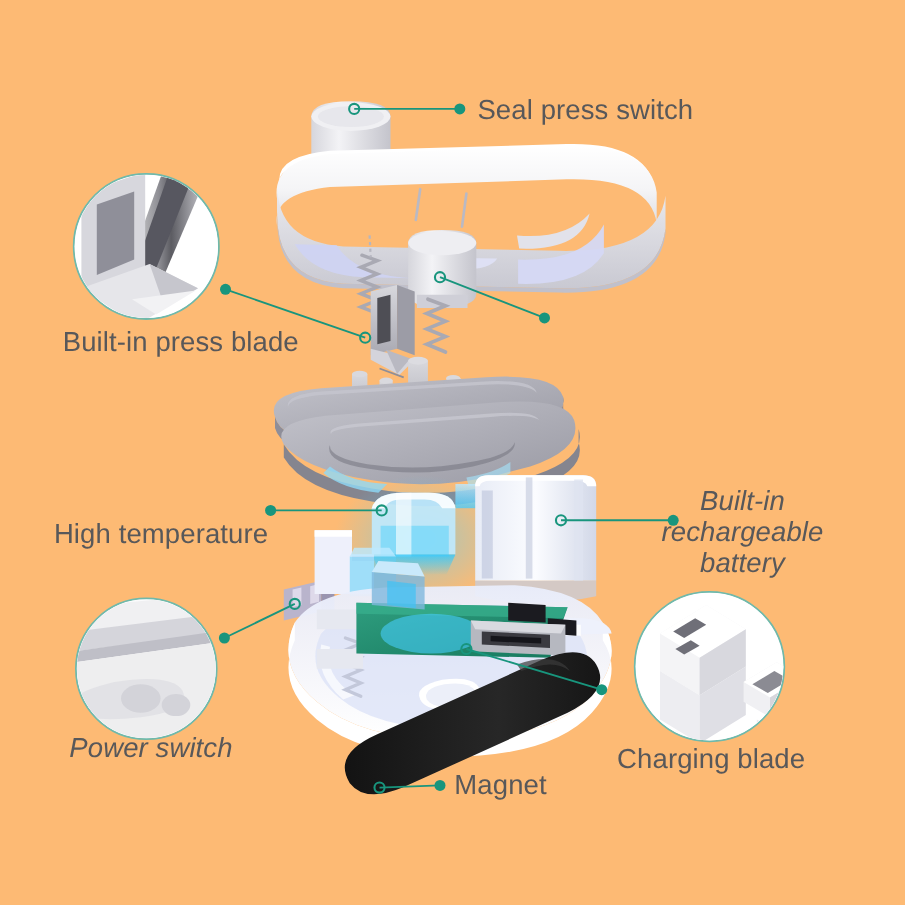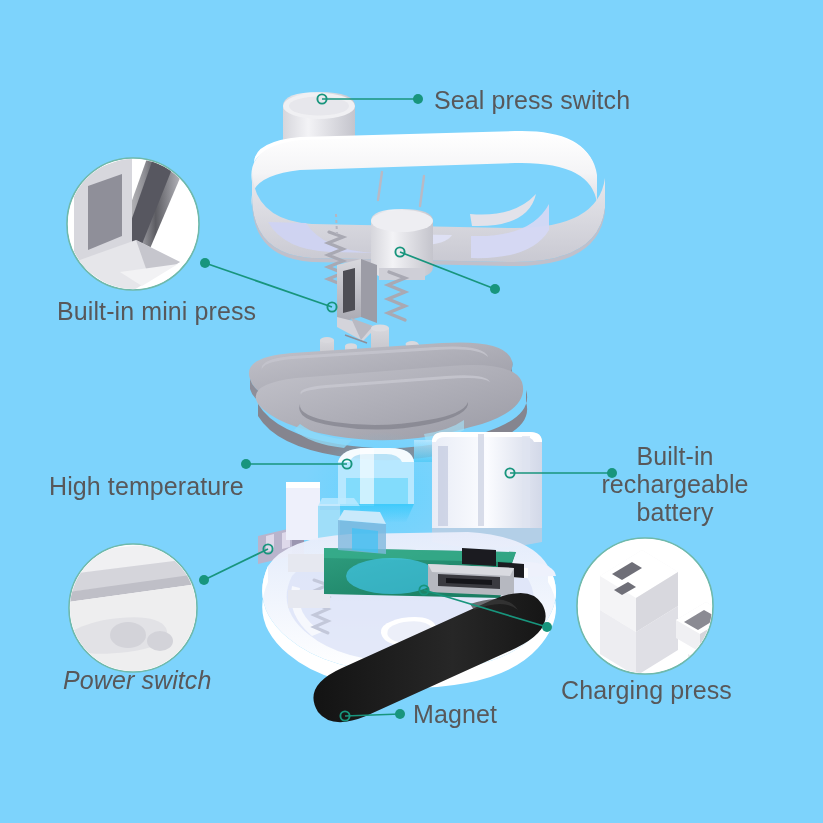--- a/index.html
+++ b/index.html
@@ -1,19 +1,19 @@
 <!DOCTYPE html>
 <html><head>
 <meta charset="utf-8">
 <title>Exploded product diagram</title>
 <style>
   html,body{margin:0;padding:0;background:#ffffff;}
   body{width:823px;height:823px;overflow:hidden;
        font-family:"Liberation Sans","DejaVu Sans",sans-serif;}
-  #stage{position:relative;width:823px;height:823px;background:#7dd3fc;}
+  #stage{position:relative;width:823px;height:823px;background:#fdba74;}
   #art{position:absolute;left:0;top:0;width:823px;height:823px;}
   .lbl{position:absolute;color:#58585a;font-size:25px;line-height:1.12;
        white-space:pre-line;letter-spacing:.1px;}
   .lbl.c{text-align:center;}
 </style>
 </head>
 <body>
 
 <div id="stage">
 
@@ -324,26 +324,26 @@
         <circle cx="345" cy="716" r="4.6" fill="none" stroke="#18957d" stroke-width="1.9"></circle>
         <line x1="547" y1="627" x2="424" y2="590" stroke="#18957d" stroke-width="1.7"></line>
         <circle cx="547" cy="627" r="5" fill="#18957d"></circle>
         <circle cx="424" cy="590" r="4.6" fill="none" stroke="#18957d" stroke-width="1.9"></circle>
       </g>
   </svg>
 
   <div class="lbl" style="left:434px; top:86px;">Seal press switch</div>
 
 
-  <div class="lbl" style="left:57px; top:297px;">Built-in mini press</div>
+  <div class="lbl" style="left:57px; top:297px;">Built-in press blade</div>
 
   <div class="lbl" style="left:49px; top:472px;text-align:center;">High temperature</div>
 
-  <div class="lbl c" style="left:560px; top:442px; width:230px;">Built-in rechargeable
+  <div class="lbl c" style="left:560px; top:442px; width:230px;font-style:italic;">Built-in rechargeable
 battery</div>
 
   <div class="lbl" style="left:63px; top:666px;font-style:italic;">Power switch</div>
 
   <div class="lbl" style="left:413px; top:700px;">Magnet</div>
 
-  <div class="lbl" style="left:561px; top:676px;">Charging press</div>
+  <div class="lbl" style="left:561px; top:676px;">Charging blade</div>
 
 </div>
 
 </body></html>

